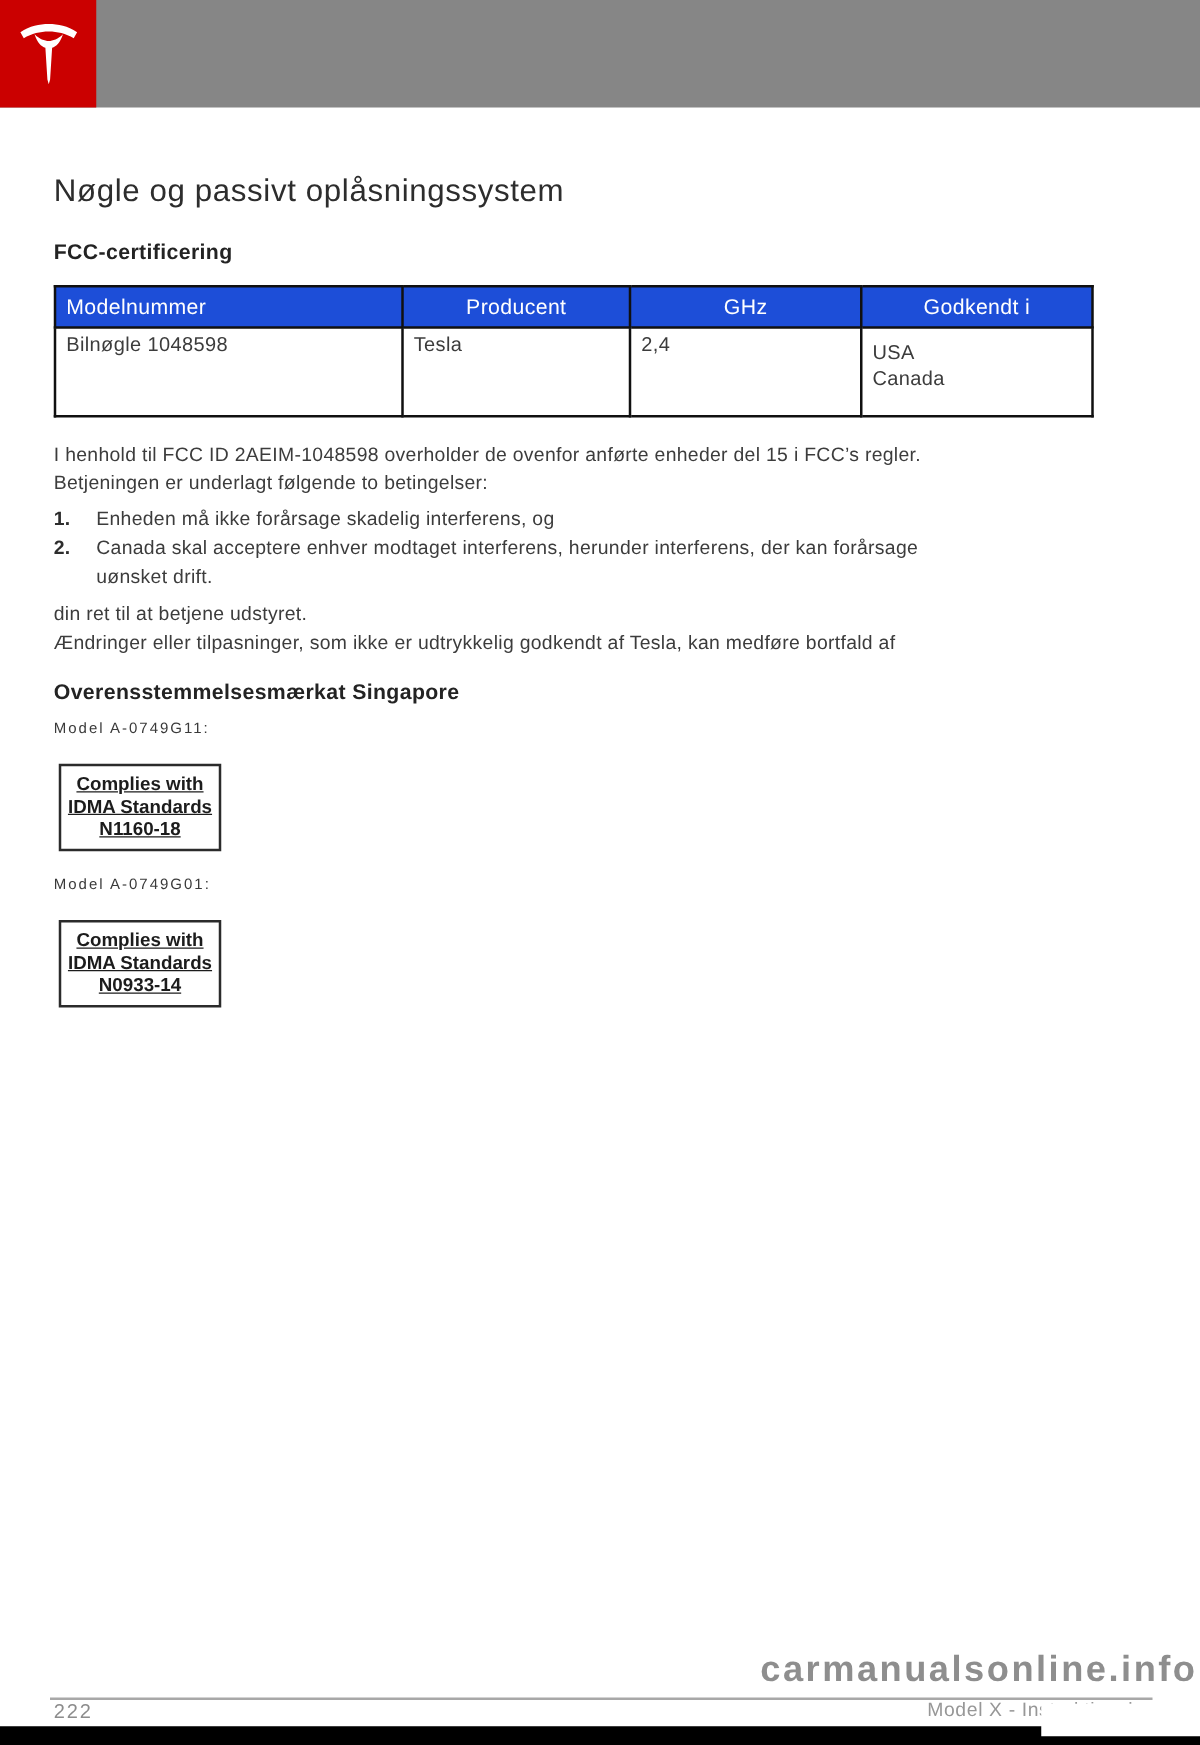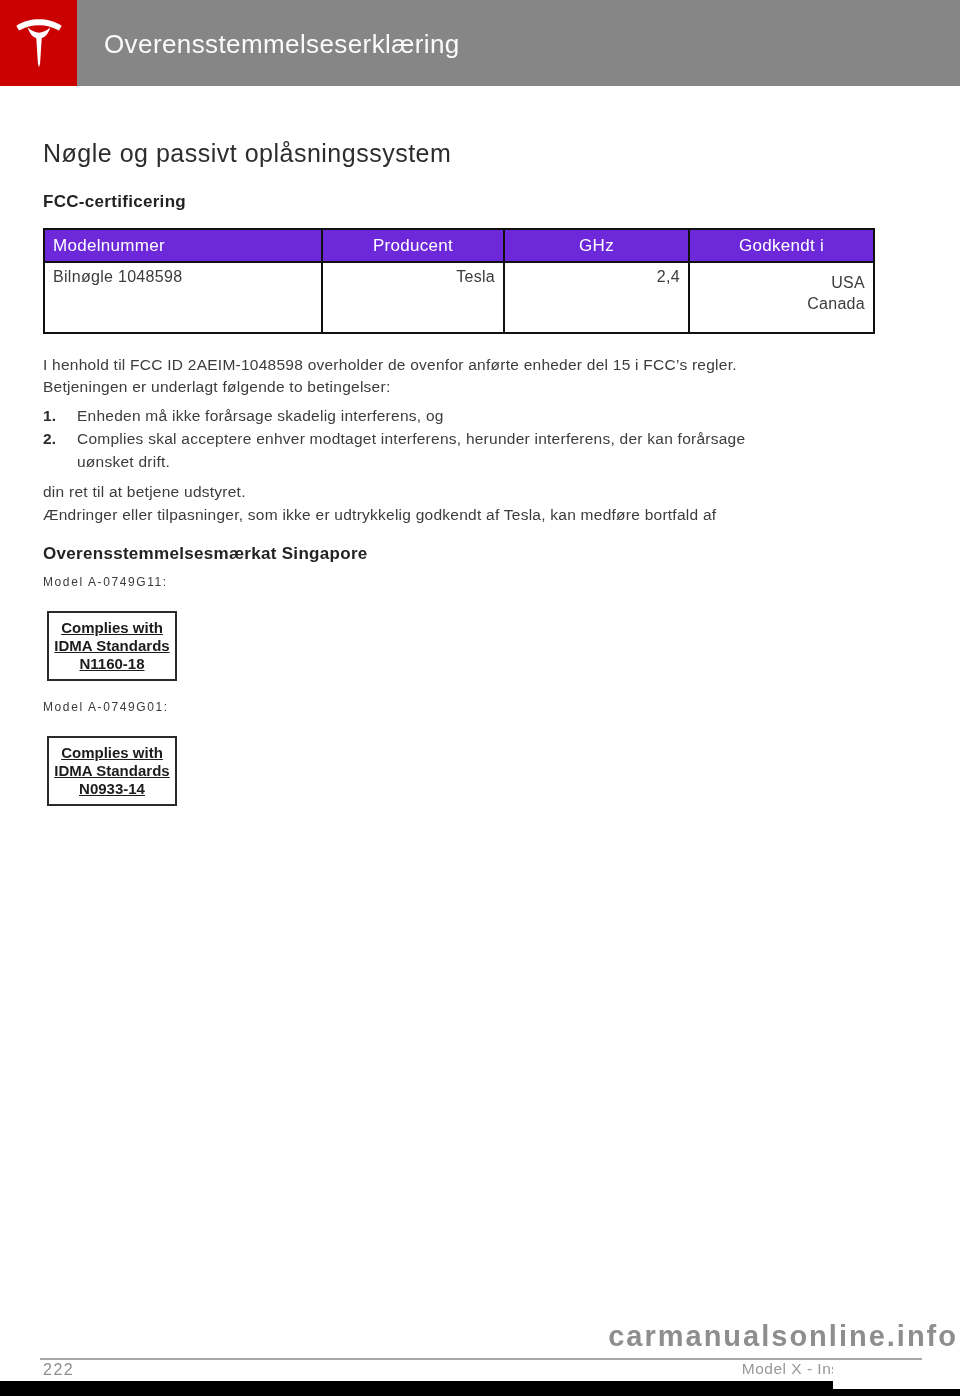--- a/index.html
+++ b/index.html
@@ -18,25 +18,25 @@
       color:#2d2d2d;letter-spacing:0.5px;white-space:nowrap;}
   .h2{position:absolute;left:43px;margin:0;font-size:17px;font-weight:700;color:#232323;
       letter-spacing:0.3px;white-space:nowrap;}
   #fcc-heading{top:192px;}
   #sg-heading{top:544px;}
 
   
   .fcc-table{position:absolute;left:43px;top:228px;width:830px;border-collapse:collapse;
              table-layout:fixed;}
   .fcc-table th,.fcc-table td{border:2px solid #101010;}
-  .fcc-table th{background:#6d28d9;color:#ffffff;font-weight:400;font-size:17px;
+  .fcc-table th{background:#1d4ed8;color:#ffffff;font-weight:400;font-size:17px;
                 height:29px;padding:1px 8px;text-align:center;letter-spacing:0.3px;}
   .fcc-table th.c1{text-align:left;}
   .fcc-table td{vertical-align:top;font-size:16px;color:#3c3c3c;padding:5px 8px;
-                height:59px;text-align:right;letter-spacing:0.3px;}
+                height:59px;text-align:left;letter-spacing:0.3px;}
   .fcc-table td.c1{text-align:left;}
   .approved-lines{padding-top:4px;line-height:21px;}
 
   
   .para{position:absolute;left:43px;width:845px;font-size:15.5px;color:#3c3c3c;
         line-height:21.5px;letter-spacing:0.25px;}
   #intro{top:354px;}
   #mods{top:480px;line-height:23px;}
   .conds{position:absolute;left:43px;top:404px;width:845px;font-size:15.5px;
          color:#3c3c3c;line-height:23px;letter-spacing:0.25px;}
@@ -70,21 +70,20 @@
 
 <div class="page">
 
   <header class="topbar">
     <div class="logo-box">
       <svg width="54" height="60" viewBox="0 0 100 100" aria-hidden="true">
         <path fill="#ffffff" d="M8 18 C22 9, 36 6, 50 6 C64 6, 78 9, 92 18 L87 27 C75 20, 63 17, 50 17 C37 17, 25 20, 13 27 Z"></path>
         <path fill="#ffffff" d="M29 21 C36 28, 44 31, 50 31 C56 31, 64 28, 71 21 C67 34, 61 39, 55 41 L52 88 L50 95 L48 88 L45 41 C39 39, 33 34, 29 21 Z"></path>
       </svg>
     </div>
-    <div class="topbar-title">Overensstemmelseserklæring</div>
   </header>
 
   <h1 class="h1">Nøgle og passivt oplåsningssystem</h1>
   <h2 class="h2" id="fcc-heading">FCC-certificering</h2>
 
   <table class="fcc-table">
     <colgroup>
         <col style="width:278px">
         <col style="width:182px">
         <col style="width:185px">
@@ -121,21 +120,21 @@
   <div class="conds">
     <div class="cond">
       <span class="num">1.</span>
       <div class="cond-text">
         <div>Enheden må ikke forårsage skadelig interferens, og</div>
       </div>
     </div>
     <div class="cond">
       <span class="num">2.</span>
       <div class="cond-text">
-        <div>Complies skal acceptere enhver modtaget interferens, herunder interferens, der kan forårsage</div>
+        <div>Canada skal acceptere enhver modtaget interferens, herunder interferens, der kan forårsage</div>
         <div>uønsket drift.</div>
       </div>
     </div>
   </div>
 
   <div class="para" id="mods">
     <div>din ret til at betjene udstyret.</div>
     <div>Ændringer eller tilpasninger, som ikke er udtrykkelig godkendt af Tesla, kan medføre bortfald af</div>
   </div>
 

